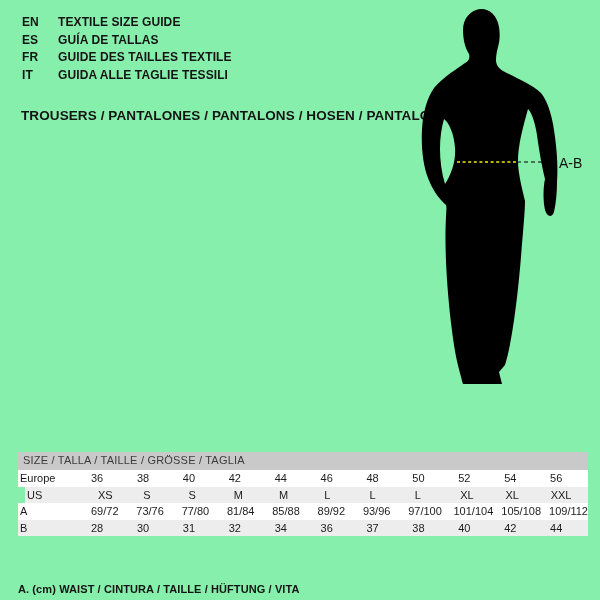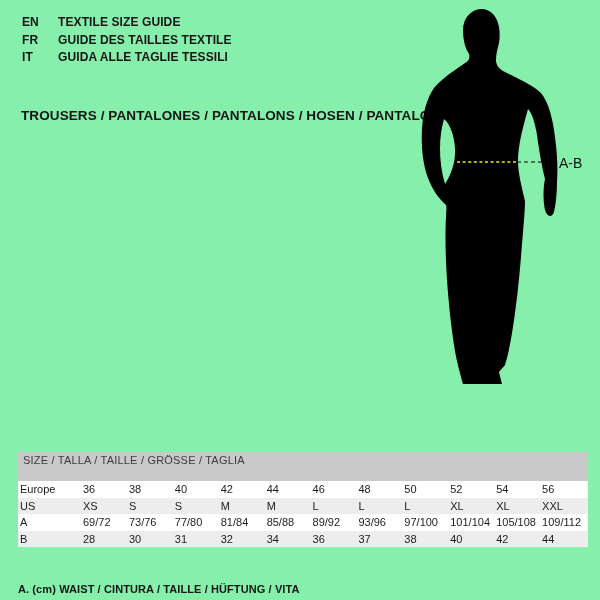--- a/index.html
+++ b/index.html
@@ -25,40 +25,44 @@
   
   .figure-svg { position: absolute; left: 418px; top: 5px; width: 170px; height: 385px; }
   .ab-label { position: absolute; left: 559px; top: 155px; font-size: 14px;
               font-weight: normal; color: #111; }
 
   .gender-title { position: absolute; left: 18px; top: 426px;
                   font-size: 11.5px; font-weight: bold; letter-spacing: 0.1px; }
 
   
   .size-table { position: absolute; left: 18px; top: 452px; width: 570px; }
-  .table-header { height: 29px; line-height: 17px; padding-left: 5px;
+  .table-header { height: 18px; line-height: 17px; padding-left: 5px;
                   font-size: 11px; color: #3c3c3c; letter-spacing: 0.2px; }
-  .trow { display: flex; height: 16.5px; align-items: center; font-size: 11px; color: #1c1c1c; }
+  .trow { display: flex; height: 16.5px; align-items: center; font-size: 11px; color: #1c1c1c; gap: 8px; }
   .tlabel { width: 65px; padding-left: 2px; box-sizing: border-box; }
   .tcell { flex: 1; text-align: left; }
 
   
   .notes { position: absolute; left: 18px; top: 581px; }
   .note-line { height: 16.5px; line-height: 16.5px; font-size: 11px; font-weight: bold;
                letter-spacing: 0.1px; }
 </style>
 </head>
 <body>
 
 <div class="canvas">
 
   <div class="lang-block" id="langList">
       <div class="lang-row">
         <div class="lang-code">EN</div>
         <div class="lang-label">TEXTILE SIZE GUIDE</div>
+      </div>
+      <div class="lang-row">
+        <div class="lang-code">ES</div>
+        <div class="lang-label">GUÍA DE TALLAS</div>
       </div>
       <div class="lang-row">
         <div class="lang-code">FR</div>
         <div class="lang-label">GUIDE DES TAILLES TEXTILE</div>
       </div>
       <div class="lang-row">
         <div class="lang-code">IT</div>
         <div class="lang-label">GUIDA ALLE TAGLIE TESSILI</div>
       </div>
     </div>
@@ -118,21 +122,21 @@
           <div class="tcell">40</div>
           <div class="tcell">42</div>
           <div class="tcell">44</div>
           <div class="tcell">46</div>
           <div class="tcell">48</div>
           <div class="tcell">50</div>
           <div class="tcell">52</div>
           <div class="tcell">54</div>
           <div class="tcell">56</div>
         </div>
-        <div class="trow" style="background: rgb(237, 237, 237);">
+        <div class="trow" style="background: rgb(237, 237, 237); margin-left: 7px;">
           <div class="tlabel">US</div>
           <div class="tcell">XS</div>
           <div class="tcell">S</div>
           <div class="tcell">S</div>
           <div class="tcell">M</div>
           <div class="tcell">M</div>
           <div class="tcell">L</div>
           <div class="tcell">L</div>
           <div class="tcell">L</div>
           <div class="tcell">XL</div>

